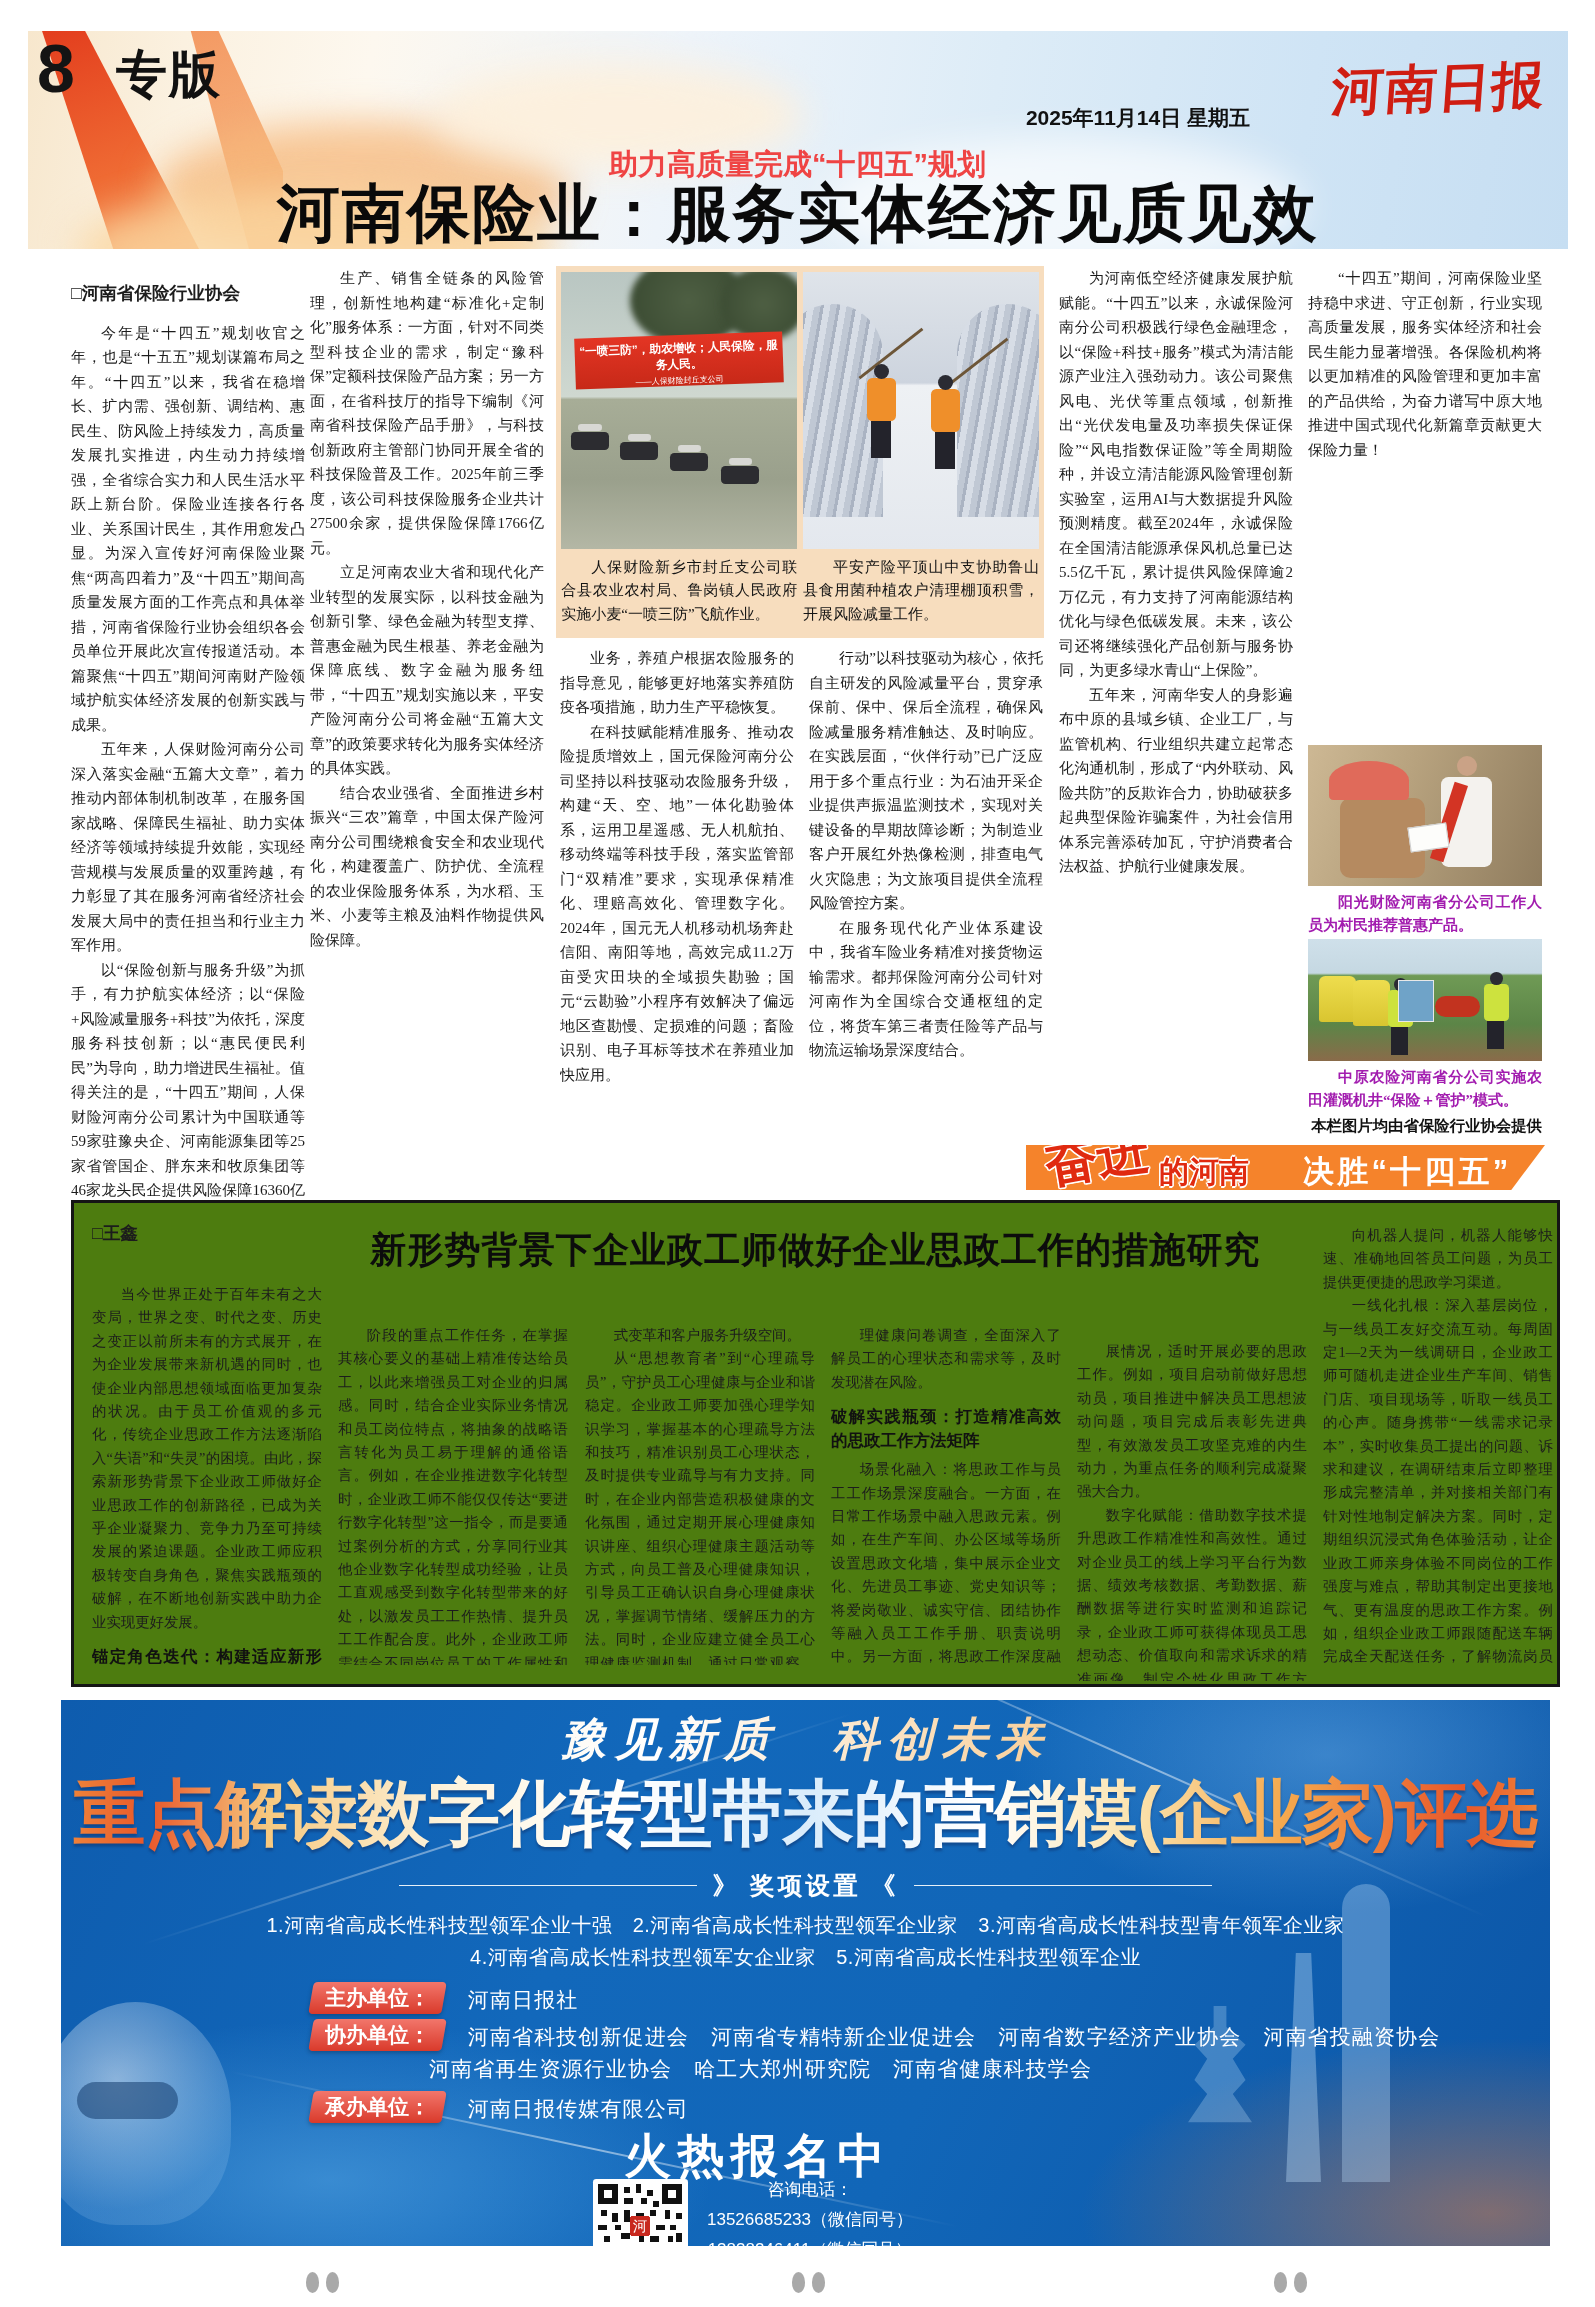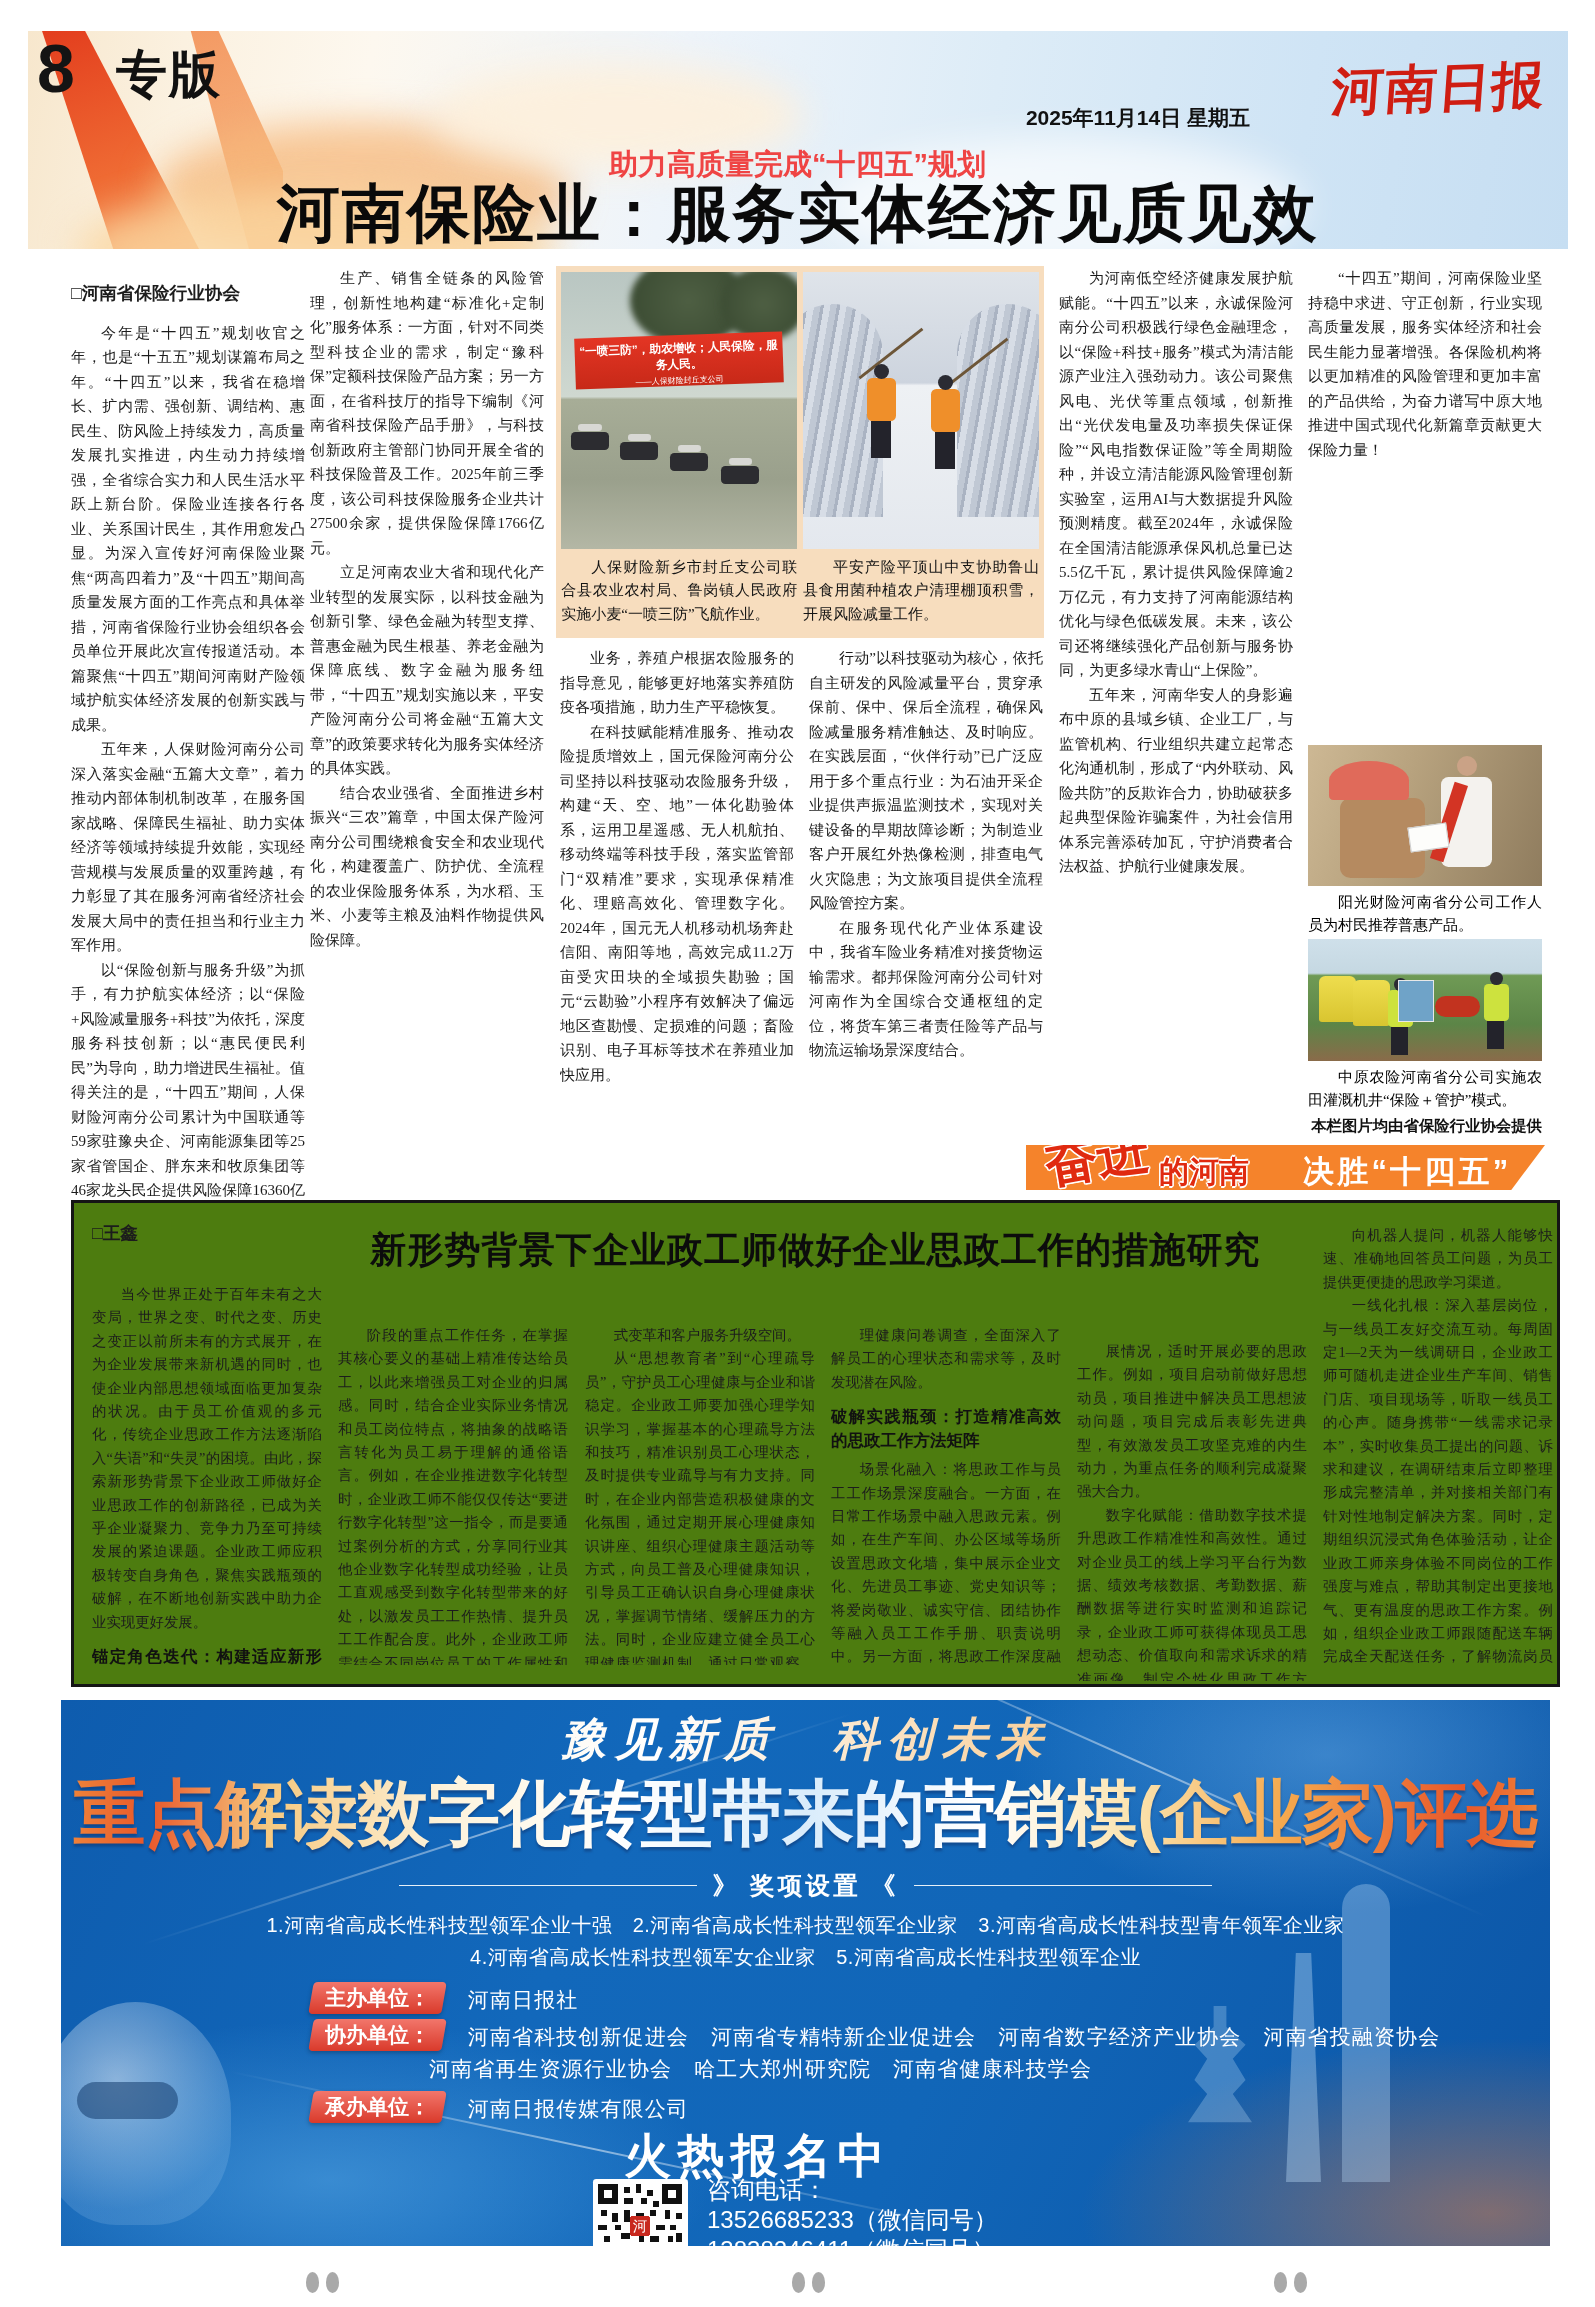--- a/index.html
+++ b/index.html
@@ -68,21 +68,21 @@
   .flyer{position:absolute;left:101px;top:80px;width:37px;height:23.4px;background:#fdfdfb;transform:rotate(-8deg);border:0.5px solid #ccc;}
   .phD{left:1247px;top:673px;width:234px;height:122px;background:linear-gradient(#cfe0ea 0%,#c5d8e2 28%,#6f9a55 30%,#5c8547 70%,#8a6b4a 100%);}
   .tank{position:absolute;width:37px;height:46px;background:linear-gradient(#eedd4e,#d9c530);border-radius:6.4px 6.4px 3.2px 3.2px;}
   .pumpbox{position:absolute;left:90px;top:41px;width:34px;height:40px;background:#6fa3c8;border:1.6px solid #e8e8e8;}
   .redtank{position:absolute;left:127px;top:57px;width:45px;height:21px;background:#c2331f;border-radius:10.6px;}
   .vest2{position:absolute;width:24.5px;height:37px;background:#cde23e;border-radius:4.3px;}
   .vest2::before{content:"";position:absolute;left:5.9px;top:-11.7px;width:12.8px;height:12.8px;border-radius:50%;background:#2b2b33;}
   .vest2::after{content:"";position:absolute;left:3.2px;top:37px;width:17px;height:28px;background:#23232b;}
   .capC{left:1247px;top:625px;width:234px;}
   .capD{left:1247px;top:800px;width:234px;}
-  .capSmall{position:absolute;font-size:15px;line-height:23.4px;text-align:justify;text-indent:2em;color:#000000;font-weight:400;}
+  .capSmall{position:absolute;font-size:15px;line-height:23.4px;text-align:justify;text-indent:2em;color:#a21caf;font-weight:700;}
   .credit{position:absolute;left:1247px;top:850px;width:234px;font-family:"Liberation Sans",sans-serif;
     font-weight:700;font-size:15.4px;color:#111;text-align:right;}
   
   .obanner{position:absolute;left:965px;top:879px;width:519px;height:45px;background:#f5832b;
     clip-path:polygon(0 0,100% 0,93.5% 100%,0 100%);}
   .script{position:absolute;left:19px;top:-14px;font-size:52px;font-weight:900;color:#e02a10;
     transform:rotate(-10deg);line-height:1;
     text-shadow:1.6px 0 0 #fff,-1.6px 0 0 #fff,0 1.6px 0 #fff,0 -1.6px 0 #fff,1.1px 1.1px 0 #fff,-1.1px -1.1px 0 #fff,1.1px -1.1px 0 #fff,-1.1px 1.1px 0 #fff;}
   .bmid{position:absolute;left:133px;top:7.4px;font-family:"Liberation Sans",sans-serif;font-size:30px;font-weight:900;color:#e02a10;
     text-shadow:1.6px 0 0 #fff,-1.6px 0 0 #fff,0 1.6px 0 #fff,0 -1.6px 0 #fff,1.1px 1.1px 0 #fff,-1.1px -1.1px 0 #fff;}
@@ -115,21 +115,21 @@
   .aw1{top:212px;} .aw2{top:244px;}
   .orgrow{position:absolute;left:250px;color:#fff;font-family:"Liberation Sans",sans-serif;font-size:21px;font-weight:500;}
   .chip{display:inline-block;background:linear-gradient(#f2766b,#d93a2b);border-radius:4.3px;padding:2.1px 14px;
     transform:skewX(-10deg);font-weight:700;margin-right:18px;box-shadow:0 2.1px 4.3px rgba(0,0,0,.25);}
   .chip span{display:inline-block;transform:skewX(10deg);}
   .orgval{display:inline-block;vertical-align:middle;letter-spacing:1.1px;}
   .row1{top:282px;} .row2{top:319px;} .row3{top:355px;padding-left:118px;} .row4{top:391px;}
   .hot2{position:absolute;left:457px;top:425px;width:479px;text-align:center;color:#fff;
     font-family:"Liberation Sans",sans-serif;font-size:47px;font-weight:900;letter-spacing:6.4px;}
   .qrbox{position:absolute;left:532px;top:479px;width:95px;height:95px;background:#fff;border-radius:3.2px;padding:5.3px;box-sizing:border-box;}
-  .contact{position:absolute;left:646px;top:475px;color:#fff;font-family:"Liberation Sans",sans-serif;font-size:24px;line-height:30px;font-weight:500;}
+  .contact{position:absolute;left:646px;top:475px;color:#fff;font-family:"Liberation Sans",sans-serif;font-size:17px;line-height:30px;font-weight:500;text-align:center;}
   .skyline{position:absolute;bottom:64px;background:rgba(185,218,245,.4);}
   .sk1{right:229px;width:35px;height:229px;clip-path:polygon(28% 0,72% 0,100% 100%,0 100%);}
   .sk2{right:160px;width:48px;height:298px;border-radius:24px 24px 0 0;background:rgba(185,218,245,.35);}
   .sk3{right:298px;width:64px;height:176px;background:rgba(185,218,245,.3);
        clip-path:polygon(40% 0,60% 0,60% 12%,90% 22%,70% 30%,90% 42%,70% 50%,100% 66%,0 66%,30% 50%,10% 42%,30% 30%,10% 22%,40% 12%);}
   .robot{position:absolute;left:-21px;bottom:21px;width:191px;height:223px;border-radius:50% 50% 40% 40%;
     background:radial-gradient(circle at 40% 35%,rgba(255,255,255,.5),rgba(200,230,255,.15) 70%);}
   .robot::before{content:"";position:absolute;left:37px;top:80px;width:101px;height:37px;border-radius:19px;background:rgba(20,60,110,.55);}
   
   .dotpair{position:absolute;top:2272px;width:39px;height:22.3px;}

